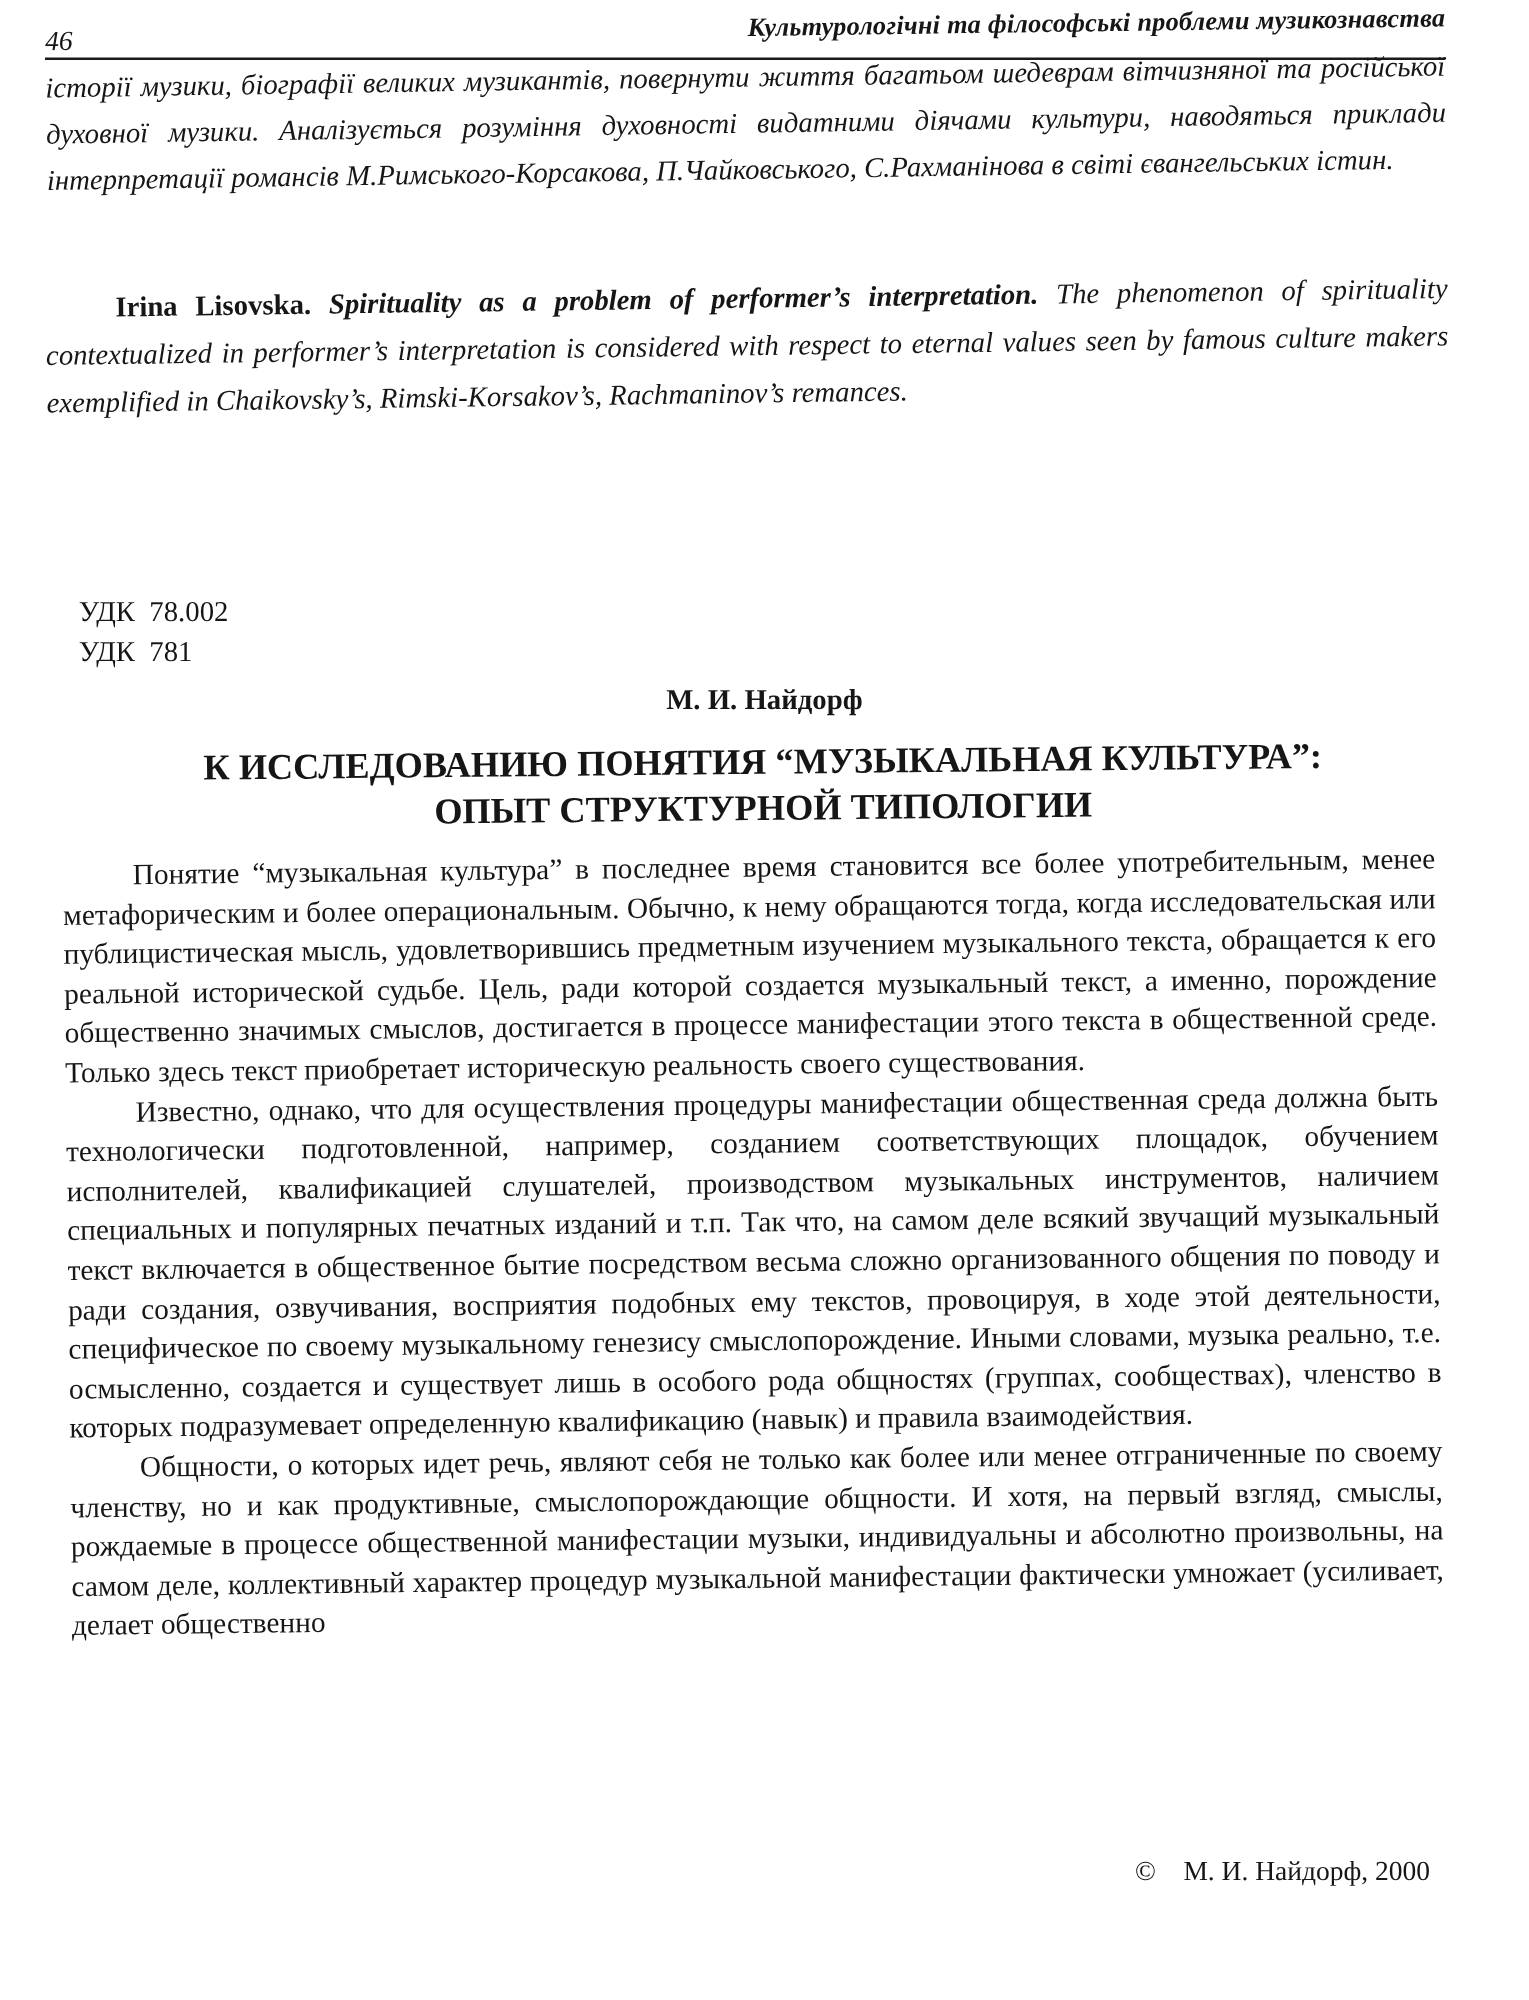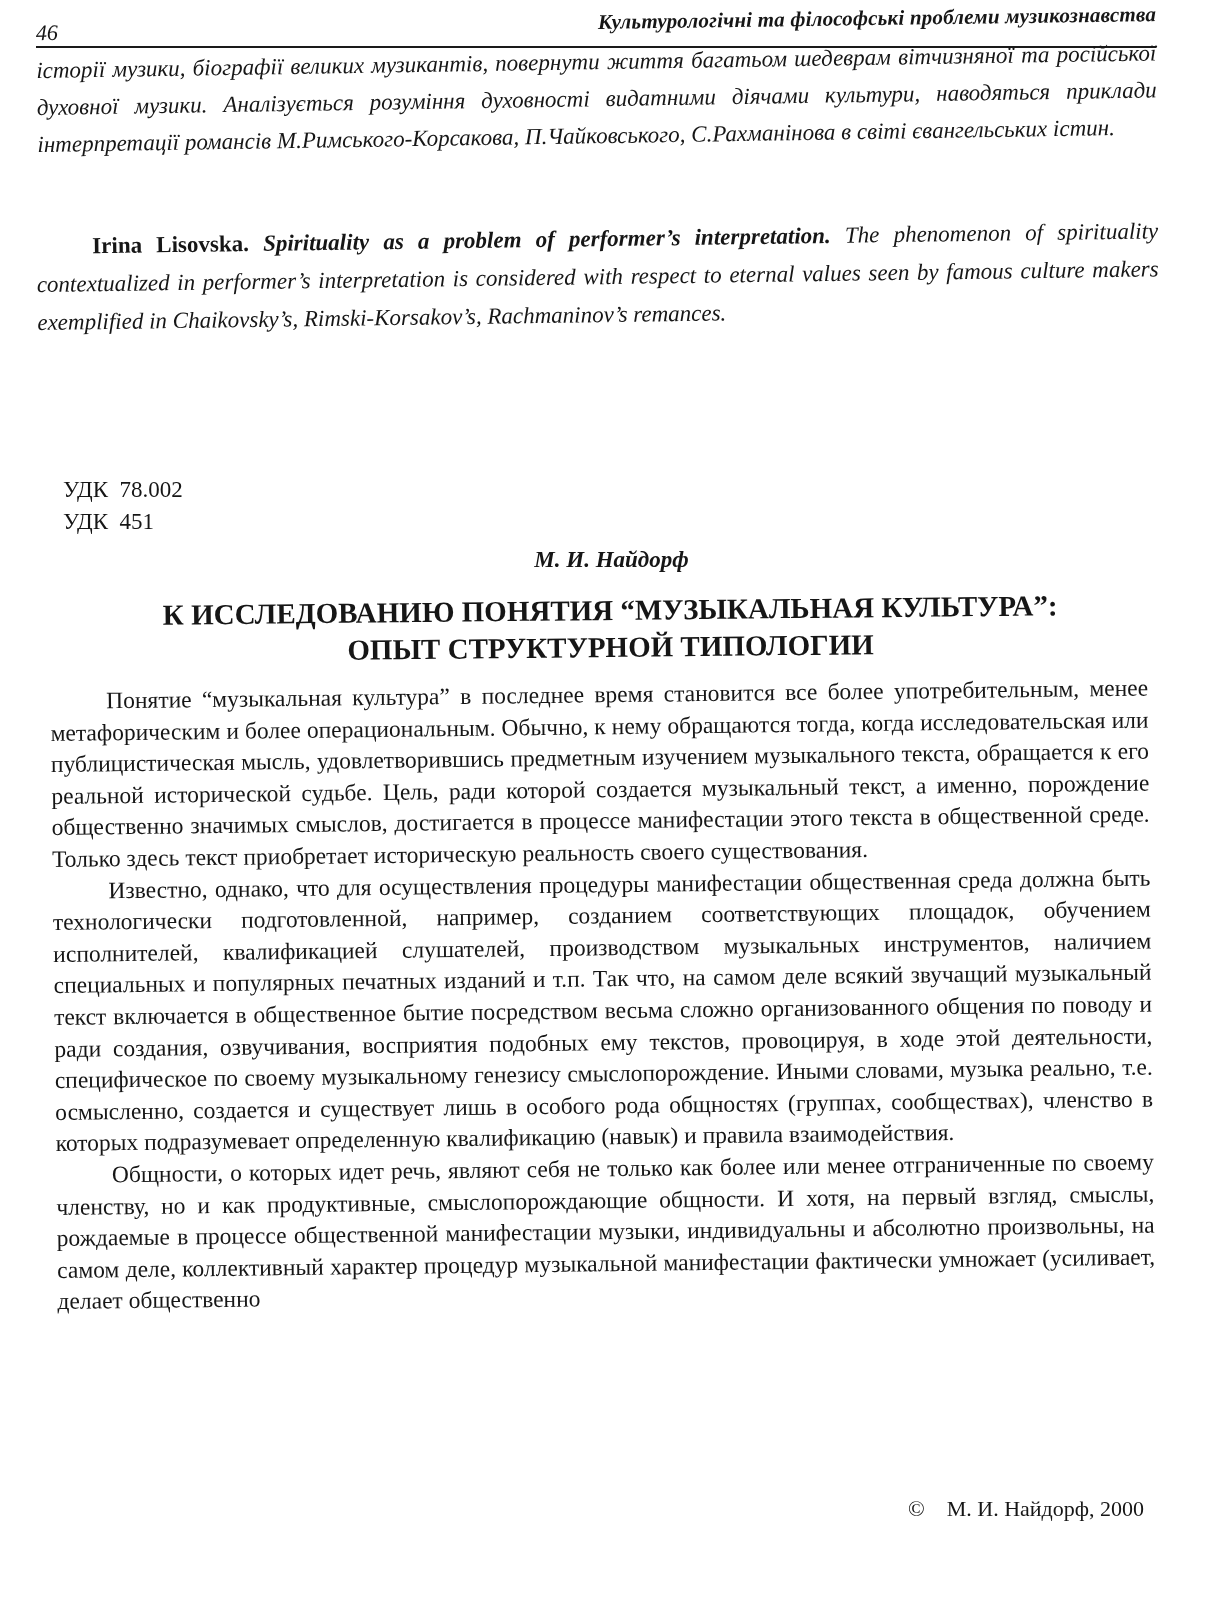--- a/index.html
+++ b/index.html
@@ -40,40 +40,40 @@
   .en-title { font-weight: bold; }
 
   .udc {
     position: absolute; left: 42px; top: 474px;
     font-size: 23px; line-height: 32px;
   }
   .udc div { white-space: pre; margin-left: 21px; }
 
   .author {
     position: absolute; left: 0; top: 547px; width: 1223px; text-align: center;
-    font-style: italic; font-weight: bold; font-size: 23px;
+    font-weight: bold; font-size: 23px;
   }
 
   .article-title {
     position: absolute; left: 40px; top: 592px; width: 1140px; text-align: center;
     font-weight: bold; font-size: 29px; line-height: 37px;
     transform: rotate(-0.6deg); transform-origin: center top;
   }
   .article-title div { white-space: nowrap; }
 
   .body-text {
     position: absolute; left: 50px; top: 686px; width: 1098px;
     font-size: 23.5px; line-height: 31.6px;
     transform: rotate(-0.7deg); transform-origin: left top;
   }
   .body-text p { margin: 0; text-indent: 56px; text-align: justify; }
 
   .copyright {
     position: absolute; left: 908px; top: 1484px;
-    font-size: 22px; white-space: pre; margin-top: 12px;
+    font-size: 22px; white-space: pre;
   }
   .copyright-sign { margin-right: 22px; }
 </style>
 </head>
 <body>
 
 <div class="page">
 
   <div class="running-head">
     <span class="page-number">46</span>
@@ -83,21 +83,21 @@
   <div class="abstract-uk">
     <p>історії музики, біографії великих музикантів, повернути життя багатьом шедеврам вітчизняної та російської духовної музики. Аналізується розуміння духовності видатними діячами культури, наводяться приклади інтерпретації романсів М.Римського-Корсакова, П.Чайковського, С.Рахманінова в світі євангельських істин.</p>
   </div>
 
   <div class="abstract-en">
     <p><span class="en-author">Irina Lisovska.</span> <span class="en-title">Spirituality as a problem of performer’s interpretation.</span> <span>The phenomenon of spirituality contextualized in performer’s interpretation is considered with respect to eternal values seen by famous culture makers exemplified in Chaikovsky’s, Rimski-Korsakov’s, Rachmaninov’s remances.</span></p>
   </div>
 
   <div class="udc">
     <div>УДК  78.002</div>
-    <div>УДК  451</div>
+    <div>УДК  781</div>
   </div>
 
   <div class="author">М. И. Найдорф</div>
 
   <div class="article-title">
     <div>К ИССЛЕДОВАНИЮ ПОНЯТИЯ “МУЗЫКАЛЬНАЯ КУЛЬТУРА”:</div>
     <div>ОПЫТ СТРУКТУРНОЙ ТИПОЛОГИИ</div>
   </div>
 
   <div class="body-text">

